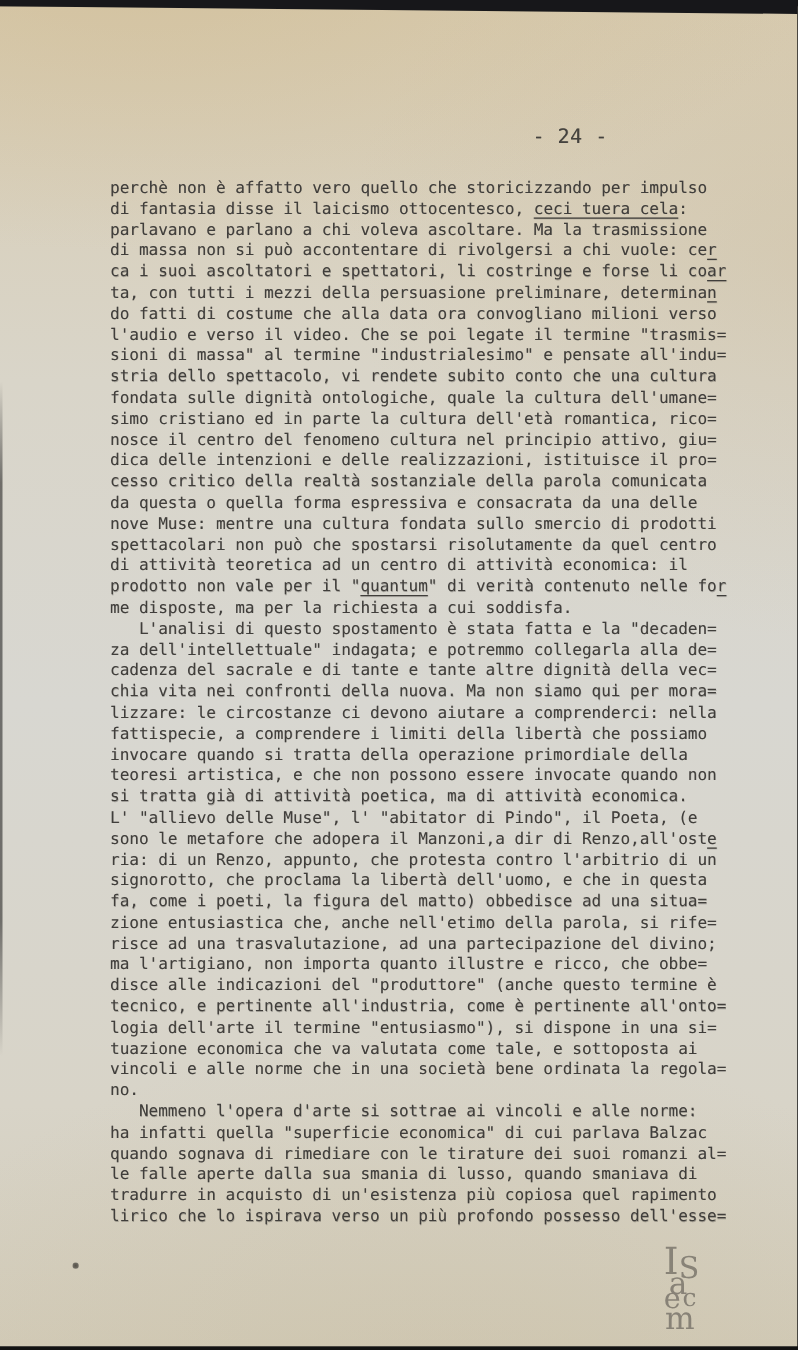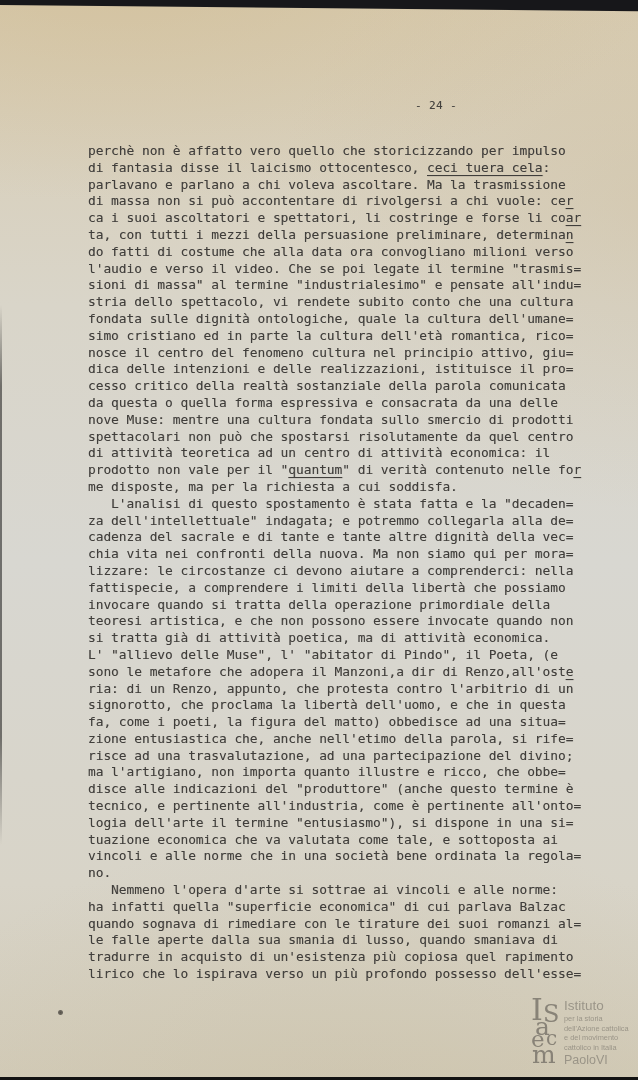--- a/index.html
+++ b/index.html
@@ -21,22 +21,22 @@
   .top-band{
     position:absolute;top:-9px;left:-4px;width:700px;height:14px;
     background:#17171a;
     transform:rotate(0.55deg);transform-origin:0 100%;
   }
   .left-edge{
     position:absolute;left:0;top:300px;width:2px;height:540px;
     background:linear-gradient(180deg,rgba(25,25,25,0) 0%,rgba(25,25,25,0.55) 15%,rgba(25,25,25,0.55) 80%,rgba(25,25,25,0) 100%);
   }
   .page-number{
-    position:absolute;left:415px;top:94px;
-    font-size:11px;color:#44423e;
+    position:absolute;left:426px;top:94px;
+    font-size:16px;color:#44423e;
     letter-spacing:0.4px;
     text-shadow:0.3px 0.3px 0.5px rgba(60,58,54,0.35);
   }
   .text-block{
     position:absolute;left:88px;top:138px;
     font-size:12.8px;line-height:16.8px;
     color:#403e3b;
     white-space:pre;
     text-shadow:0.3px 0.3px 0.5px rgba(62,60,56,0.35);
   }
@@ -88,24 +88,16 @@
     <div class="left-edge"></div>
     <div class="watermark">
       <div class="wm-mono">
           <span class="m0">I</span>
           <span class="m1">S</span>
           <span class="m2">a</span>
           <span class="m3">e</span>
           <span class="m4">c</span>
           <span class="m5">m</span>
         </div>
-      <div class="wm-text">
-          <div class="wm-line wl0">Istituto</div>
-          <div class="wm-line wl1">per la storia</div>
-          <div class="wm-line wl2">dell'Azione cattolica</div>
-          <div class="wm-line wl3">e del movimento</div>
-          <div class="wm-line wl4">cattolico in Italia</div>
-          <div class="wm-line wl5">PaoloVI</div>
-        </div>
     </div>
   </div>
   <div class="top-band"></div>
 </div>
 
 </body></html>

